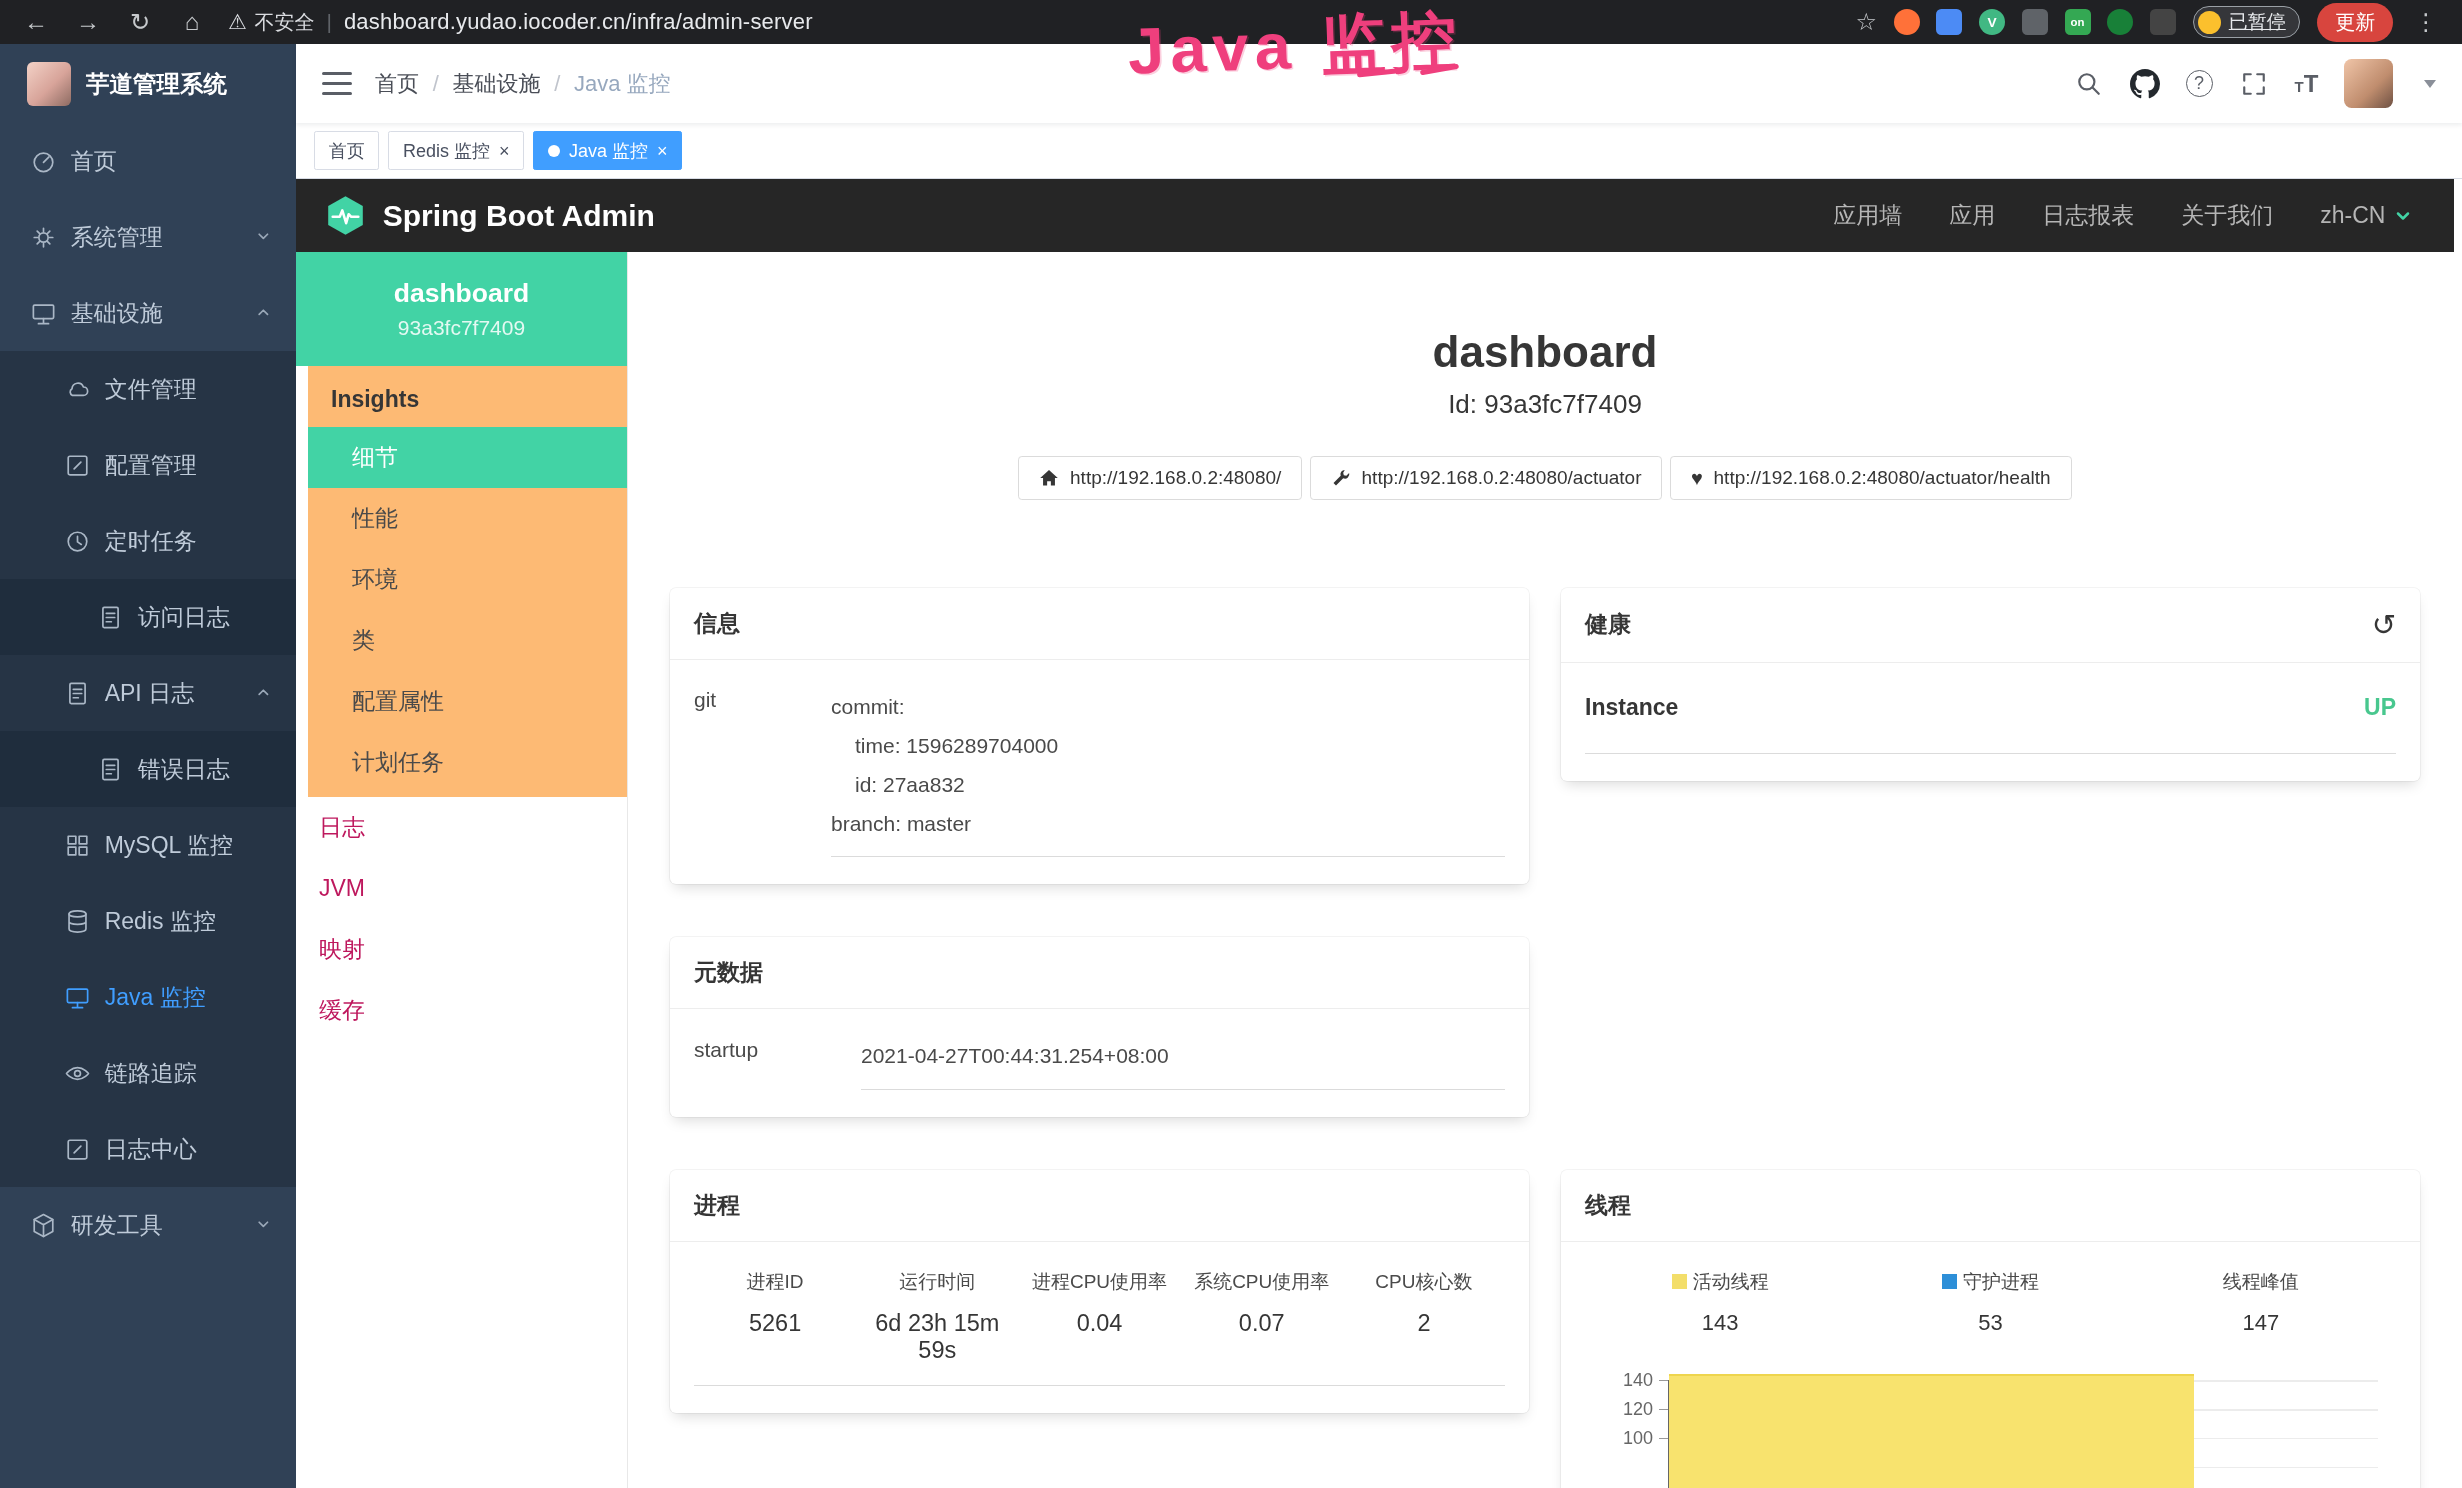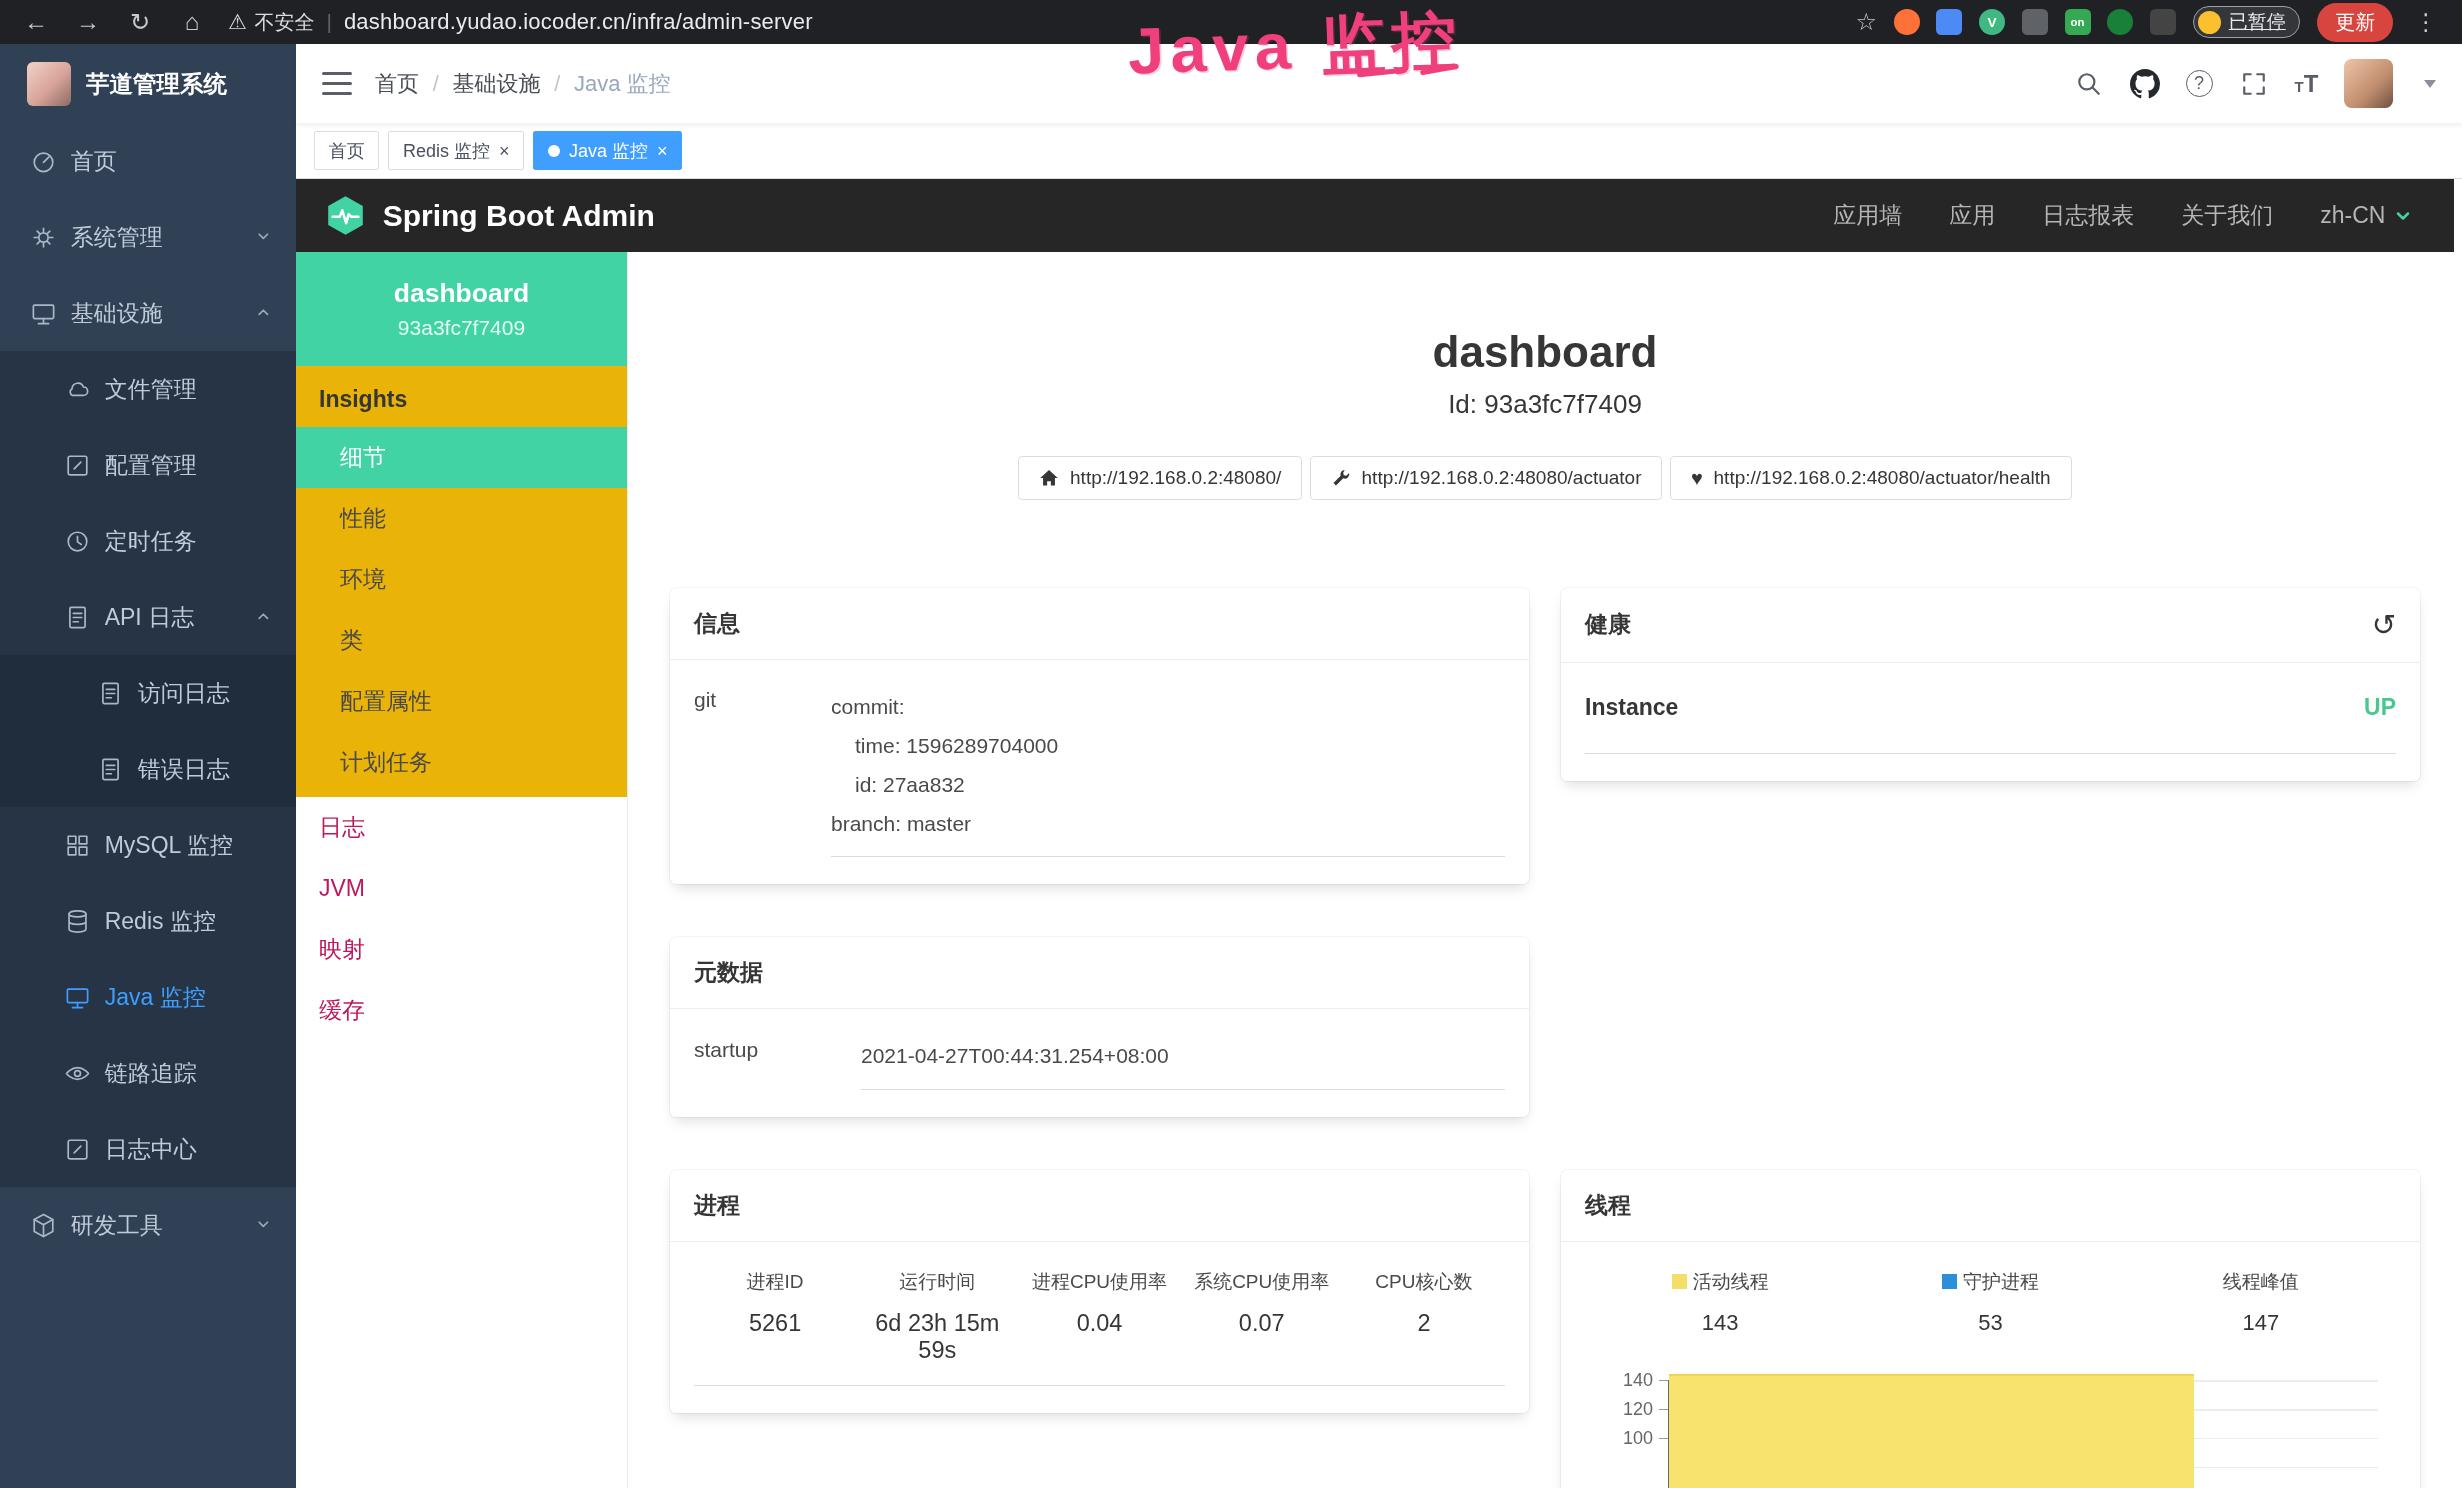--- a/index.html
+++ b/index.html
@@ -81,21 +81,21 @@
   .sba-nav { margin-left:auto; display:flex; align-items:center; gap:47px; color:#b5b5b5; font-size:23px; padding-right:12px; }
   .sba-nav .locale { display:flex; align-items:center; gap:7.6px; }
   .sba-nav .locale svg { color:#42d3a5; }
 
   
   .inst { position:absolute; left:296px; top:252px; bottom:0; width:332px; background:#fff; border-right:0.8px solid #e8e8e8; }
   .inst-head { height:114px; background:#42d3a5; color:#fff; display:flex; flex-direction:column;
                align-items:center; justify-content:center; gap:7.6px; }
   .inst-name { font-size:26.5px; font-weight:bold; }
   .inst-id { font-size:21px; color:rgba(255,255,255,.85); }
-  .inst-group { background:#eab308; padding-bottom:4.6px; }
+  .inst-group { background:#fdba74; padding-bottom:4.6px;margin-left:12px; }
   .group-label { padding:20px 23px 13.7px; font-size:23px; font-weight:bold; color:#363636; }
   .ins-item { height:61px; display:flex; align-items:center; padding-left:44px; font-size:23px; color:#4a4a4a; }
   .ins-item.active { background:#42d3a5; color:#fff; }
   .root-item { height:61px; display:flex; align-items:center; padding-left:23px; font-size:23px; color:#be185d; }
 
   
   .main { position:absolute; left:628px; top:252px; right:0; bottom:0; background:#fff; overflow:hidden; }
   .m-title { margin-top:73px; text-align:center; font-size:44px; font-weight:bold; color:#363636; line-height:53px; }
   .m-sub { margin-top:10.6px; text-align:center; font-size:26px; color:#363636; }
   .links { margin-top:36px; display:flex; justify-content:center; gap:7.6px; }
@@ -245,39 +245,39 @@
         <span>配置管理</span>
       </div>
       <div class="m-item">
         <span class="mi">
           <svg class="stroke" viewBox="0 0 64 64" width="27" height="27">
               <circle cx="32" cy="32" r="22"></circle>
               <path d="M32 20v13l9 6"></path>
             </svg></span>
         <span>定时任务</span>
       </div>
+      <div class="m-item lv3">
+        <span class="mi">
+          <svg class="stroke" viewBox="0 0 64 64" width="27" height="27">
+              <rect x="14" y="8" width="36" height="48" rx="3"></rect>
+              <path d="M22 22h20M22 32h20M22 42h12"></path>
+            </svg></span>
+        <span>访问日志</span>
+      </div>
       <div class="m-item">
         <span class="mi">
           <svg class="stroke" viewBox="0 0 64 64" width="27" height="27">
               <rect x="14" y="8" width="36" height="48" rx="3"></rect>
               <path d="M22 22h20M22 32h20M22 42h12"></path>
             </svg></span>
         <span>API 日志</span>
         <span class="arrow">
           <svg class="stroke" viewBox="0 0 24 24" width="16.7" height="16.7" style="stroke-width:2.5">
               <polyline points="6,15 12,9 18,15"></polyline>
             </svg></span>
-      </div>
-      <div class="m-item lv3">
-        <span class="mi">
-          <svg class="stroke" viewBox="0 0 64 64" width="27" height="27">
-              <rect x="14" y="8" width="36" height="48" rx="3"></rect>
-              <path d="M22 22h20M22 32h20M22 42h12"></path>
-            </svg></span>
-        <span>访问日志</span>
       </div>
       <div class="m-item lv3">
         <span class="mi">
           <svg class="stroke" viewBox="0 0 64 64" width="27" height="27">
               <rect x="14" y="8" width="36" height="48" rx="3"></rect>
               <path d="M22 22h20M22 32h20M22 42h12"></path>
             </svg></span>
         <span>错误日志</span>
       </div>
       <div class="m-item">

